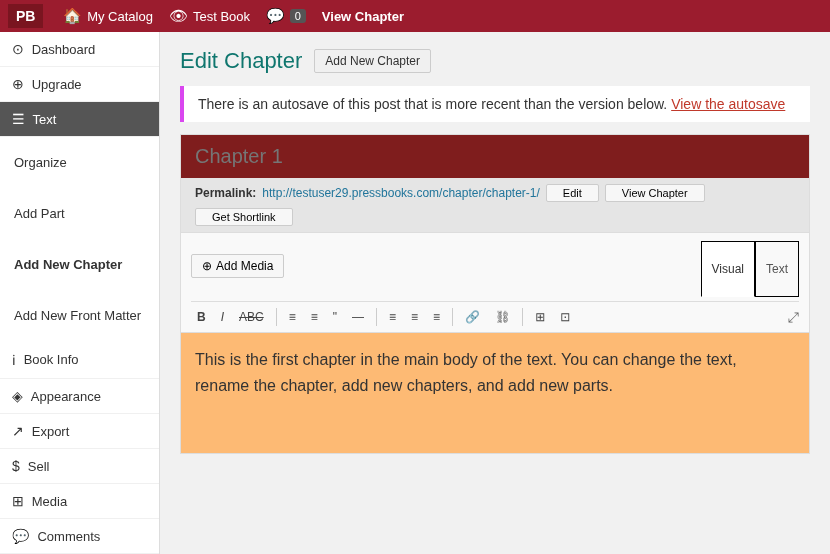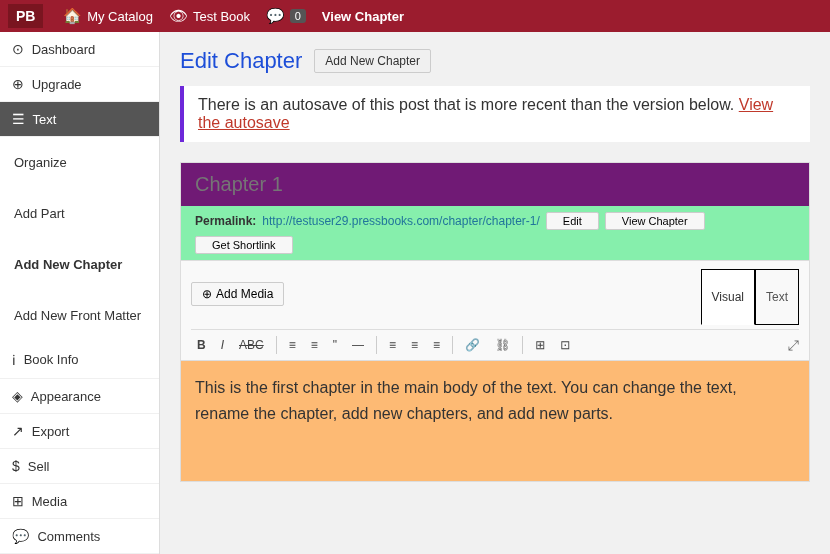--- a/index.html
+++ b/index.html
@@ -95,71 +95,71 @@
     
     .page-header {
       display: flex;
       align-items: center;
       gap: 12px;
       margin-bottom: 12px;
     }
     .page-title {
       font-size: 22px;
       font-weight: normal;
-      color: #1d4ed8;
+      color: #0f766e;
     }
     .add-chapter-btn {
       background: #f0f0f0;
       border: 1px solid #ccc;
       padding: 4px 10px;
       font-size: 12px;
       cursor: pointer;
       color: #333;
       border-radius: 2px;
     }
 
     
     .autosave-notice {
       background: #fff;
-      border-left: 4px solid #6d28d9;
+      border-left: 4px solid #d946ef;
       padding: 10px 14px;
-      margin-bottom: 20px;
-      font-size: 16px;
+      margin-bottom: 12px;
+      font-size: 14px;
       color: #333;
     }
     .autosave-link {
       color: #c0392b;
       text-decoration: underline;
       cursor: pointer;
     }
 
     
     .editor-box {
       background: #fff;
       border: 1px solid #ddd;
     }
     .editor-title-bar {
-      background: #701a75;
+      background: #7f1d1d;
       padding: 10px 14px;
     }
     .chapter-title-input {
       background: transparent;
       border: none;
       font-size: 20px;
       color: #aaa;
       width: 100%;
       outline: none;
     }
     .permalink-bar {
       display: flex;
       align-items: center;
       padding: 6px 14px;
       font-size: 12px;
       border-bottom: 1px solid #ddd;
-      background: #86efac;
+      background: #e5e5e5;
       gap: 6px;
       flex-wrap: wrap;
     }
     .permalink-label { color: #333; font-weight: bold; }
     .permalink-url { color: #21759b; }
     .permalink-btn {
       background: #f7f7f7;
       border: 1px solid #ccc;
       padding: 2px 16px;
       font-size: 11px;

